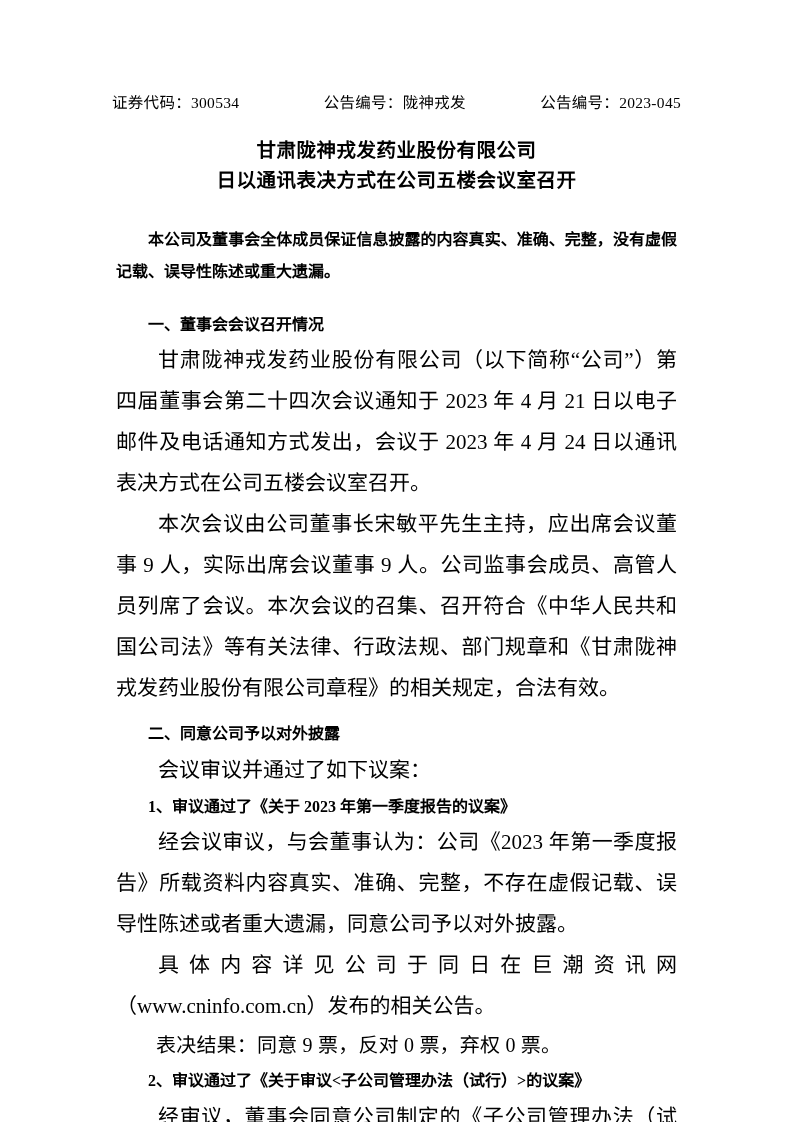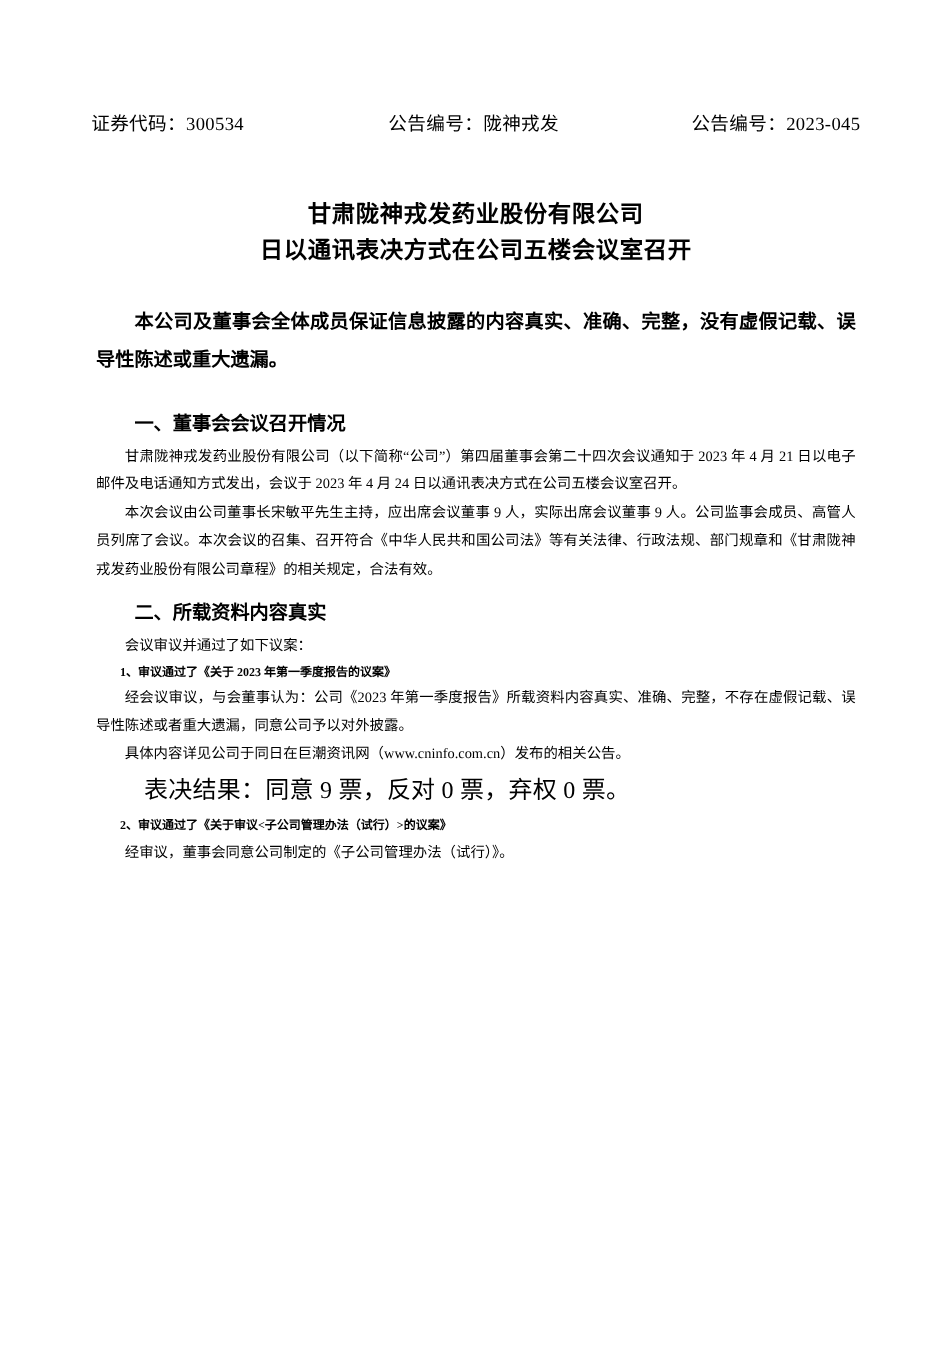--- a/index.html
+++ b/index.html
@@ -13,21 +13,21 @@
     font-family: "Liberation Serif", "DejaVu Serif", serif;
     color: #000000;
     position: relative;
     overflow: hidden;
   }
   .page {
     position: relative;
     width: 793px;
     height: 1122px;
     box-sizing: border-box;
-    padding: 0 80px;
+    padding: 0 116px;
   }
   .header-row {
     display: flex;
     justify-content: space-between;
     align-items: baseline;
     font-size: 15.5px;
     letter-spacing: 0.3px;
     padding-top: 90px;
     font-family: "Liberation Serif", "DejaVu Serif", serif;
   }
@@ -38,21 +38,21 @@
   .header-name { margin-left: 10px; }
   .header-no   { margin-right: -4px; }
 
   .doc-title {
     text-align: center;
     font-weight: bold;
     font-size: 19.5px;
     letter-spacing: 0.5px;
     line-height: 1.55;
   }
-  .doc-title.first { margin-top: 52px; }
+  .doc-title.first { margin-top: 24px; }
 
   .bold-statement {
     font-weight: bold;
     font-size: 16px;
     line-height: 1.95;
     text-align: justify;
     text-justify: inter-ideograph;
     margin-top: 28px;
     text-indent: 2em;
   }
@@ -62,30 +62,30 @@
     font-size: 16px;
     line-height: 1.95;
     text-indent: 2em;
     margin-top: 22px;
   }
   .section-heading.tight {
     margin-top: 10px;
   }
 
   p.body-text {
-    font-size: 12px;
+    font-size: 21px;
     line-height: 1.95;
     text-align: justify;
     text-justify: inter-ideograph;
     text-indent: 2em;
     margin: 0;
   }
   .sub-heading {
     font-weight: bold;
-    font-size: 10px;
+    font-size: 16px;
     line-height: 1.95;
     text-indent: 2em;
     margin: 0;
     text-align: justify;
   }
   .vote-line {
     font-size: 20px;
     line-height: 1.95;
     text-indent: 2em;
     margin: 0;
@@ -105,21 +105,21 @@
 
   <div class="doc-title first">甘肃陇神戎发药业股份有限公司</div>
   <div class="doc-title">日以通讯表决方式在公司五楼会议室召开</div>
 
   <div class="bold-statement">本公司及董事会全体成员保证信息披露的内容真实、准确、完整，没有虚假记载、误导性陈述或重大遗漏。</div>
 
   <div class="section-heading">一、董事会会议召开情况</div>
   <p class="body-text">甘肃陇神戎发药业股份有限公司（以下简称“公司”）第四届董事会第二十四次会议通知于 2023 年 4 月 21 日以电子邮件及电话通知方式发出，会议于 2023 年 4 月 24 日以通讯表决方式在公司五楼会议室召开。</p>
   <p class="body-text">本次会议由公司董事长宋敏平先生主持，应出席会议董事 9 人，实际出席会议董事 9 人。公司监事会成员、高管人员列席了会议。本次会议的召集、召开符合《中华人民共和国公司法》等有关法律、行政法规、部门规章和《甘肃陇神戎发药业股份有限公司章程》的相关规定，合法有效。</p>
 
-  <div class="section-heading tight">二、所载资料内容真实</div>
+  <div class="section-heading tight">二、同意公司予以对外披露</div>
   <p class="body-text">会议审议并通过了如下议案：</p>
 
   <p class="sub-heading">1、审议通过了《关于 2023 年第一季度报告的议案》</p>
   <p class="body-text">经会议审议，与会董事认为：公司《2023 年第一季度报告》所载资料内容真实、准确、完整，不存在虚假记载、误导性陈述或者重大遗漏，同意公司予以对外披露。</p>
   <p class="body-text">具体内容详见公司于同日在巨潮资讯网（www.cninfo.com.cn）发布的相关公告。</p>
   <p class="vote-line">表决结果：同意 9 票，反对 0 票，弃权 0 票。</p>
 
   <p class="sub-heading">2、审议通过了《关于审议&lt;子公司管理办法（试行）&gt;的议案》</p>
   <p class="body-text">经审议，董事会同意公司制定的《子公司管理办法（试行）》。</p>
 

